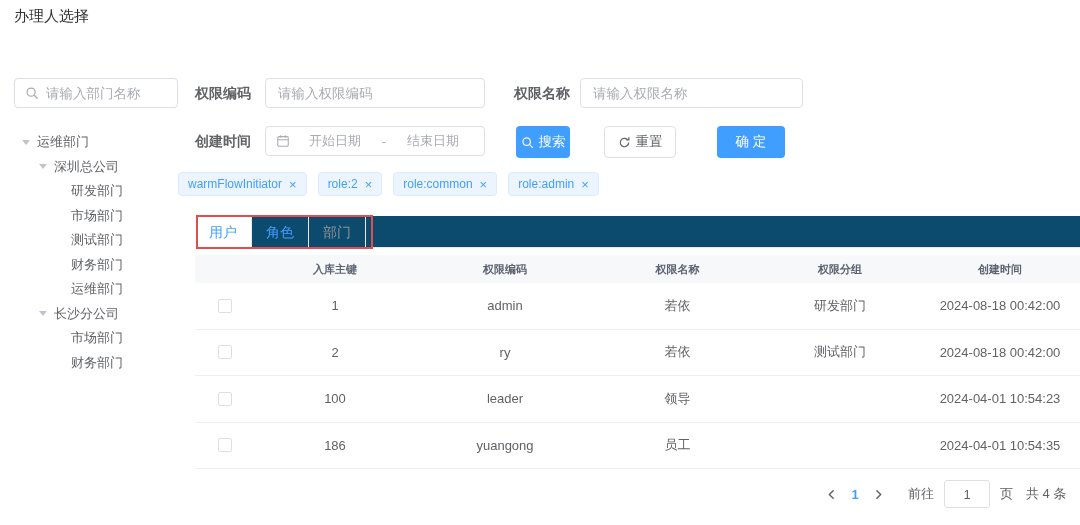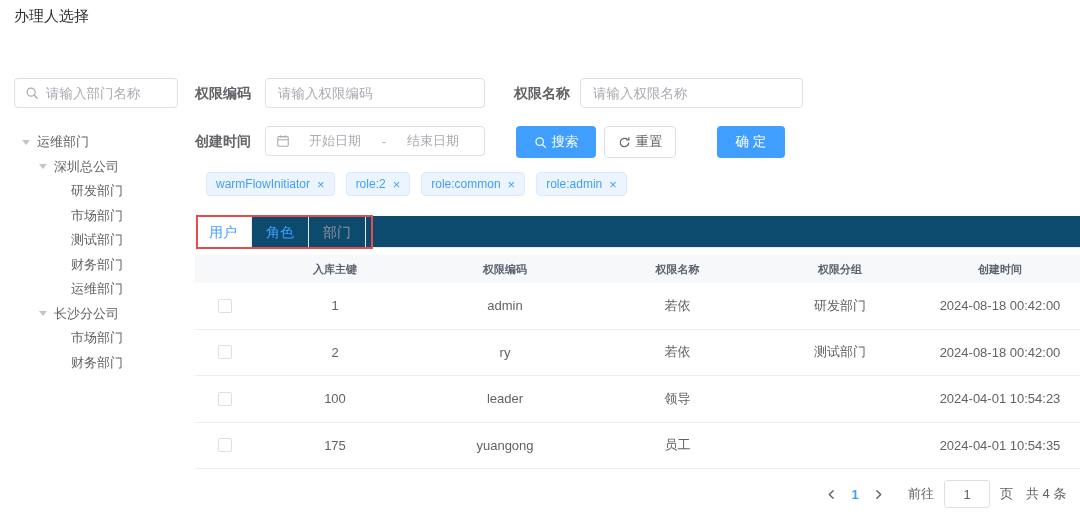--- a/index.html
+++ b/index.html
@@ -77,26 +77,26 @@
   .date-range .dr-sep { font-size: 13px; color: #a8abb2; padding: 0 2px; }
 
   .btn {
     position: absolute; height: 32px;
     display: inline-flex; align-items: center; justify-content: center; gap: 5px;
     border-radius: 4px; font-size: 13.5px; cursor: pointer; border: none;
     font-family: inherit;
   }
   .btn-primary { background: #409eff; color: #ffffff; }
   .btn-plain { background: #ffffff; color: #606266; border: 1px solid #dcdfe6; }
-  .btn-search  { left: 516px; top: 126px; width: 80px; }
+  .btn-search  { left: 516px; top: 126px; width: 54px; }
   .btn-reset   { left: 604px; top: 126px; width: 72px; }
   .btn-confirm { left: 717px; top: 126px; width: 68px; }
 
   
-  .tags { position: absolute; left: 206px; top: 172px; display: flex; gap: 11px; }
+  .tags { position: absolute; left: 178px; top: 172px; display: flex; gap: 11px; }
   .tag {
     height: 24px; padding: 0 9px;
     background: #ecf5ff; border: 1px solid #d9ecff; border-radius: 4px;
     color: #409eff; font-size: 12px;
     display: inline-flex; align-items: center; gap: 7px; white-space: nowrap;
   }
   .tag .tag-close { cursor: pointer; font-size: 13px; line-height: 1; }
 
   
   .tabbar {
@@ -313,21 +313,21 @@
     <div class="cell c-code">leader</div>
     <div class="cell c-name">领导</div>
     <div class="cell c-group"></div>
     <div class="cell c-time">2024-04-01 10:54:23</div>
   </div>
 
   <div class="trow tbody-row">
     <div class="cell c-check">
         <span class="checkbox"></span>
       </div>
-    <div class="cell c-id">175</div>
+    <div class="cell c-id">186</div>
     <div class="cell c-code">yuangong</div>
     <div class="cell c-name">员工</div>
     <div class="cell c-group"></div>
     <div class="cell c-time">2024-04-01 10:54:35</div>
   </div>
 </div>
 
 <div class="pagination">
   <span class="pg-arrow pg-prev">
     <svg width="11" height="11" viewBox="0 0 10 10">

